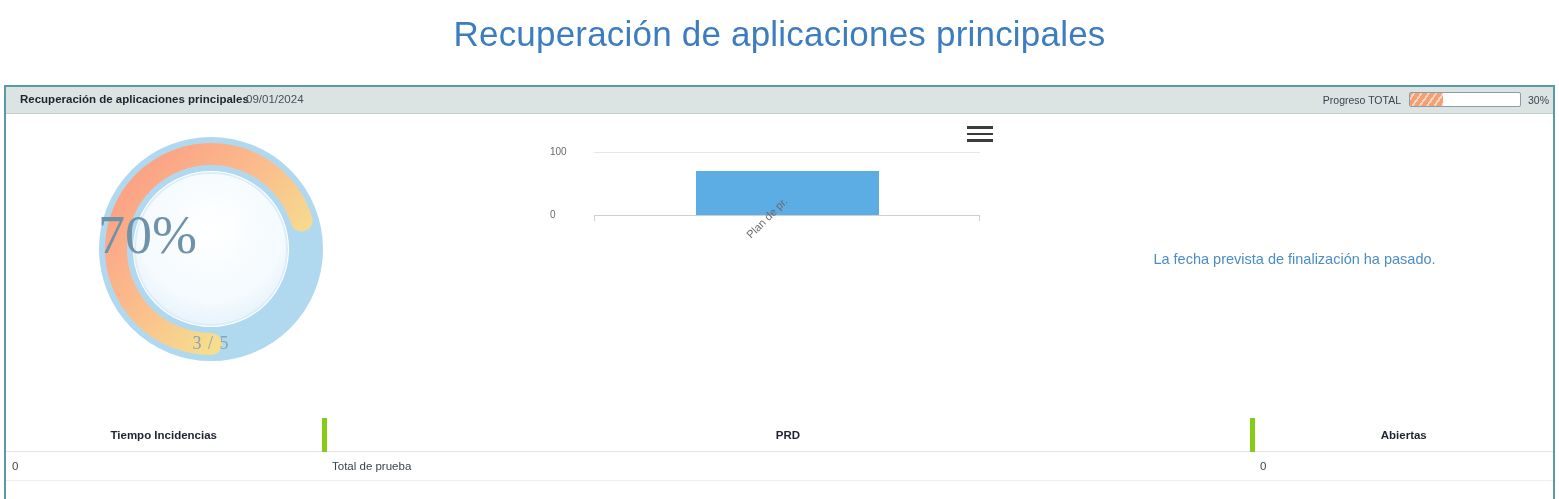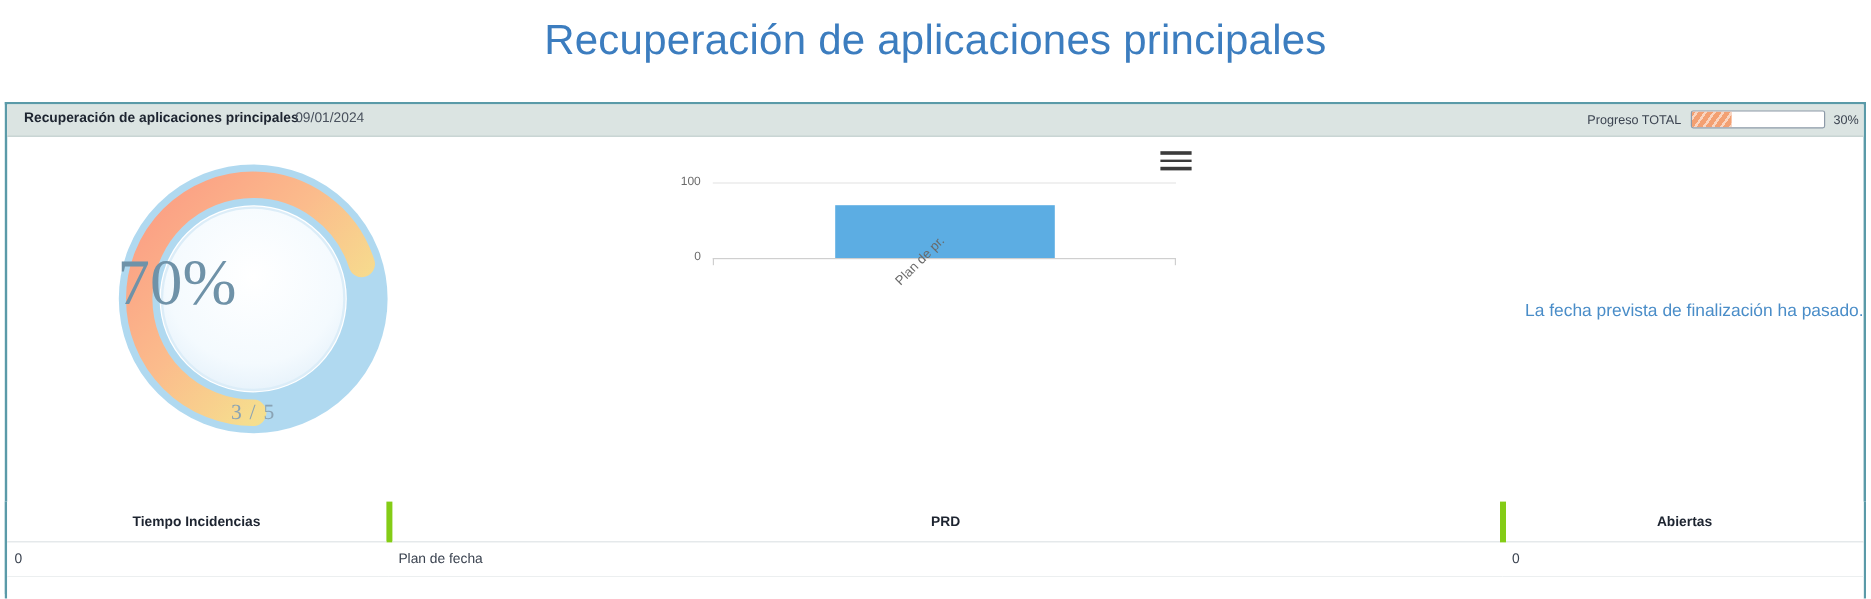--- a/index.html
+++ b/index.html
@@ -190,21 +190,20 @@
     position: absolute;
     left: 0;
     top: 38px;
     width: 460px;
     height: 170px;
   }
   .axis-label {
     position: absolute;
     font-size: 10px;
     color: #6a6a6a;
-    text-align: right;
     width: 34px;
   }
   .gridline {
     position: absolute;
     left: 58px;
     width: 386px;
     height: 1px;
     background: #e6e6e6;
   }
   #axis-baseline {
@@ -254,21 +253,21 @@
     font-weight: bold;
     color: #2f2f2f;
   }
 
   
   #time-message {
     position: absolute;
     left: 0;
     top: 137px;
     width: 517px;
-    text-align: right;
+    text-align: center;
     font-size: 14.5px;
     color: #4a8dc8;
     white-space: nowrap;
   }
 
   
   #table-wrap {
     position: absolute;
     left: 4px;
     top: 418px;
@@ -406,21 +405,21 @@
       <thead>
         <tr>
           <th class="col-total">Tiempo Incidencias</th>
           <th class="col-prd">PRD</th>
           <th class="col-abiertas">Abiertas</th>
         </tr>
       </thead>
       <tbody>
         <tr>
           <td class="cell-total">0</td>
-          <td class="cell-prd">Plan de fecha</td>
+          <td class="cell-prd">Total de prueba</td>
           <td class="cell-abiertas">0</td>
         </tr>
       </tbody>
     </table>
     <div id="table-filler"></div>
   </div>
 
 </div>
 
 </body></html>

